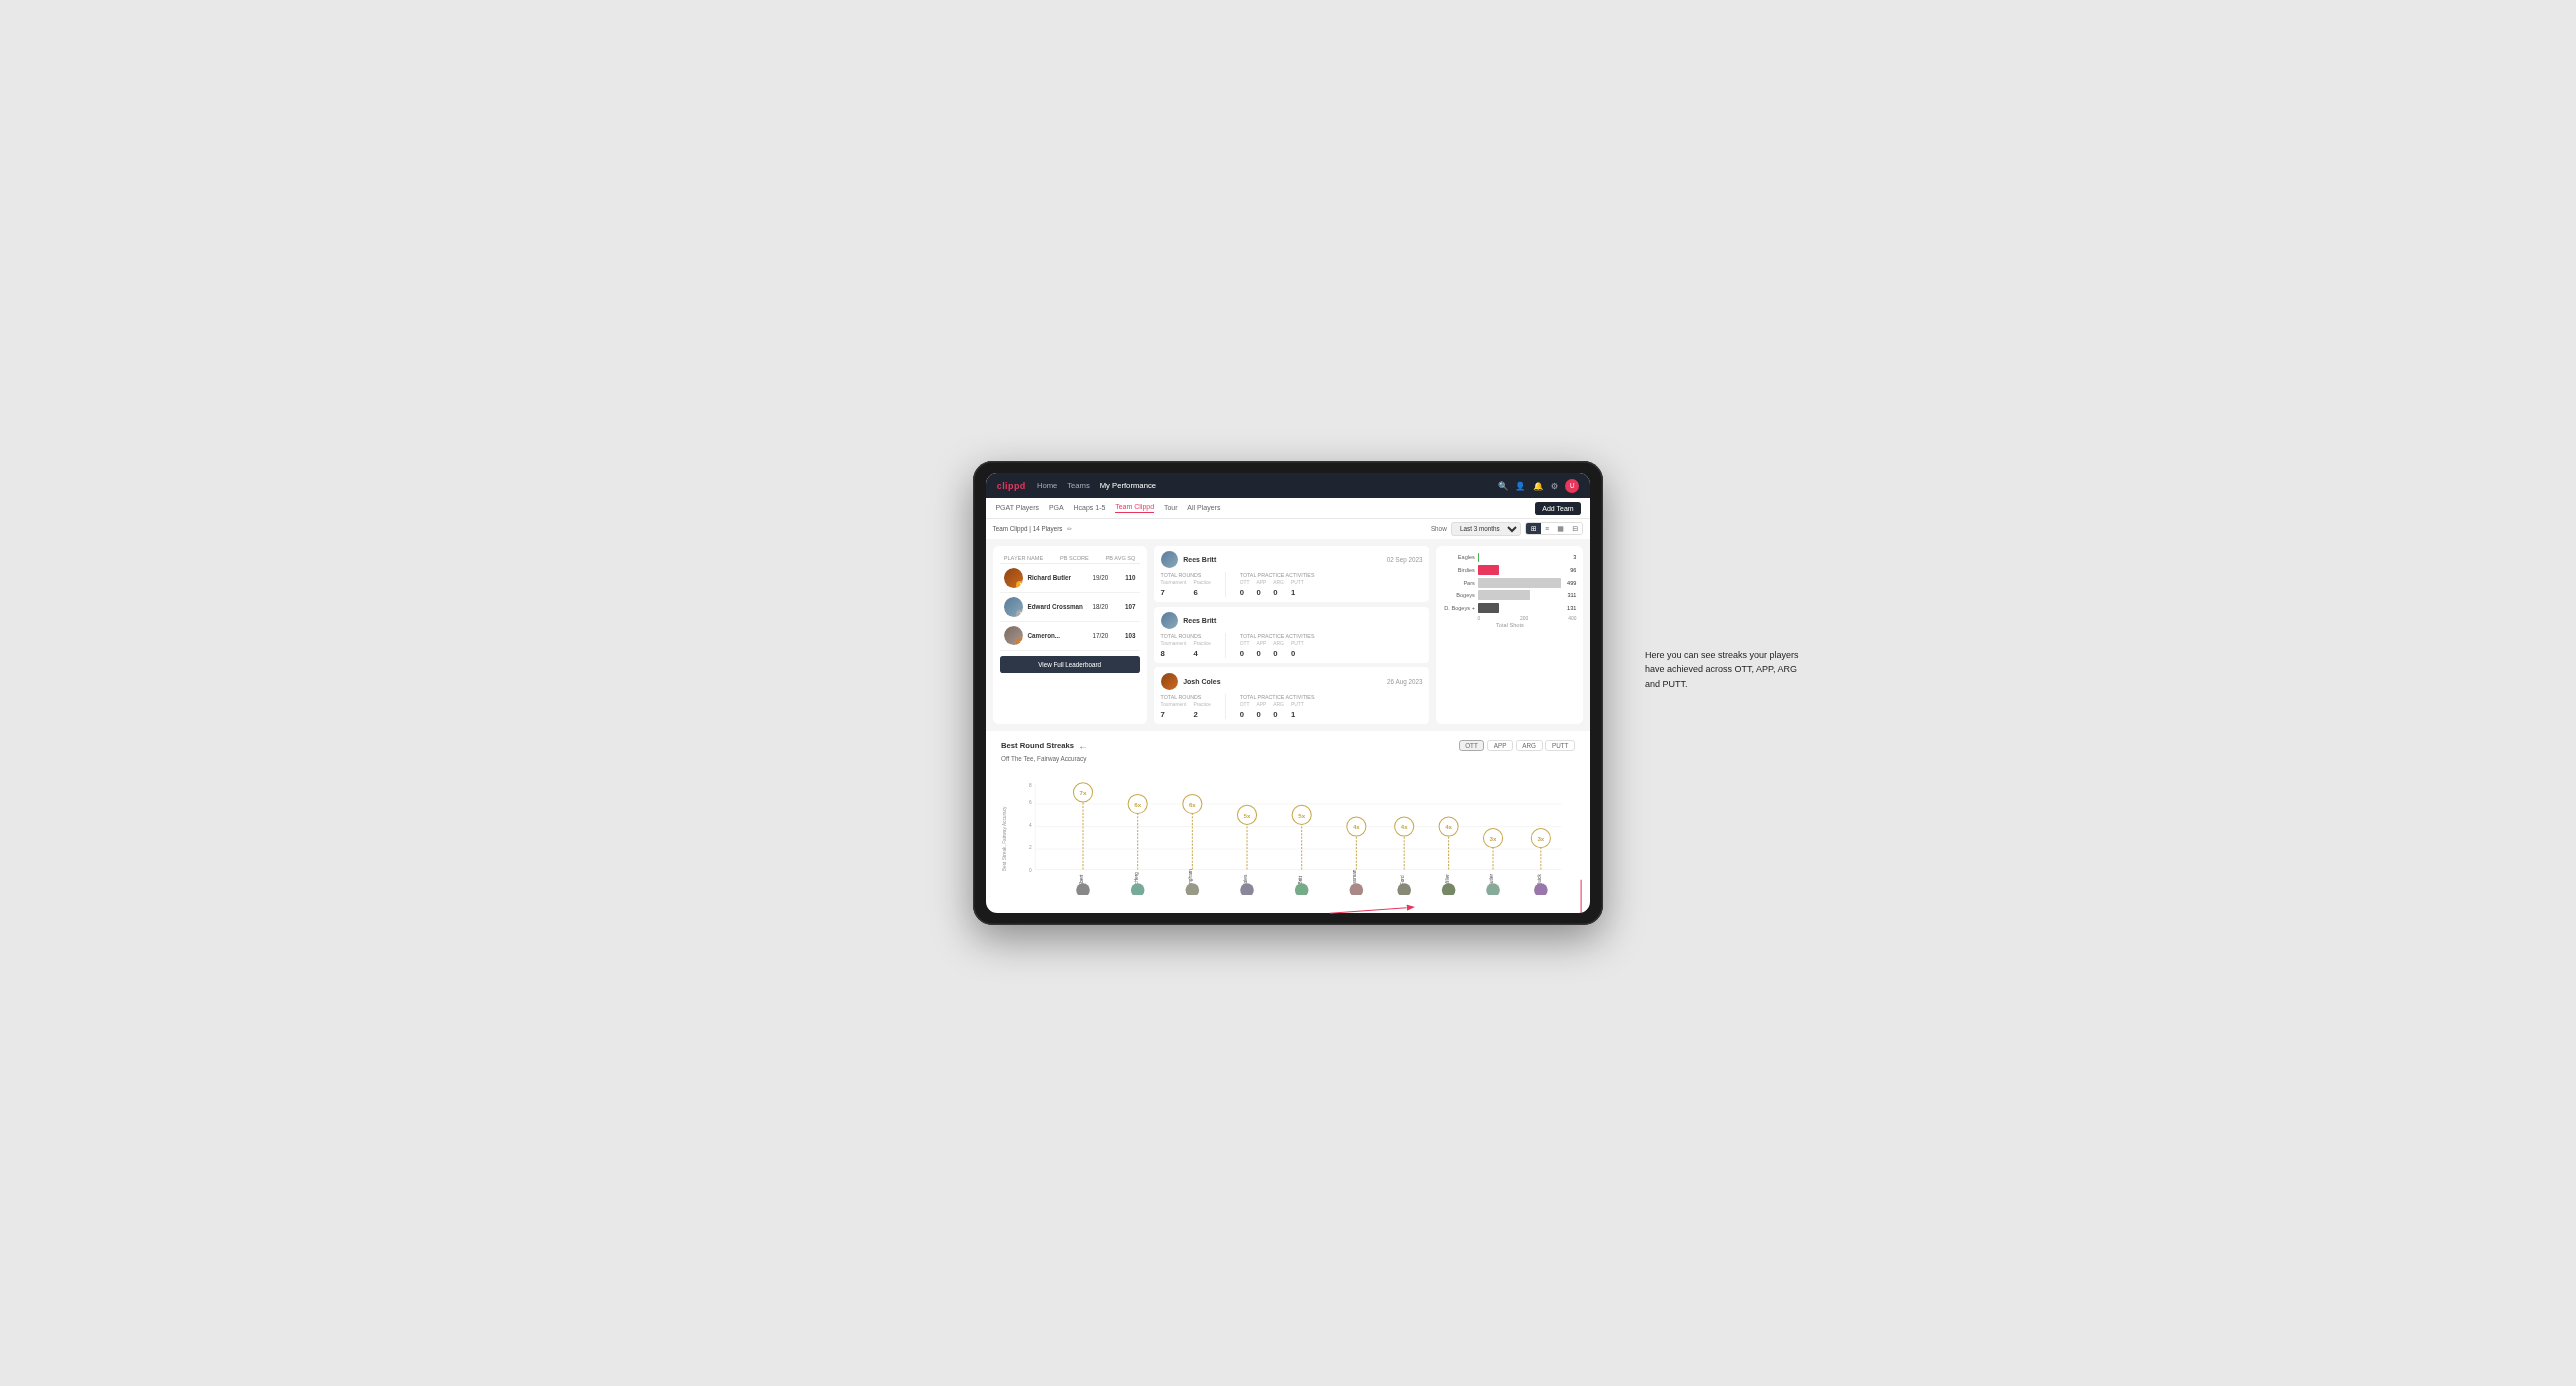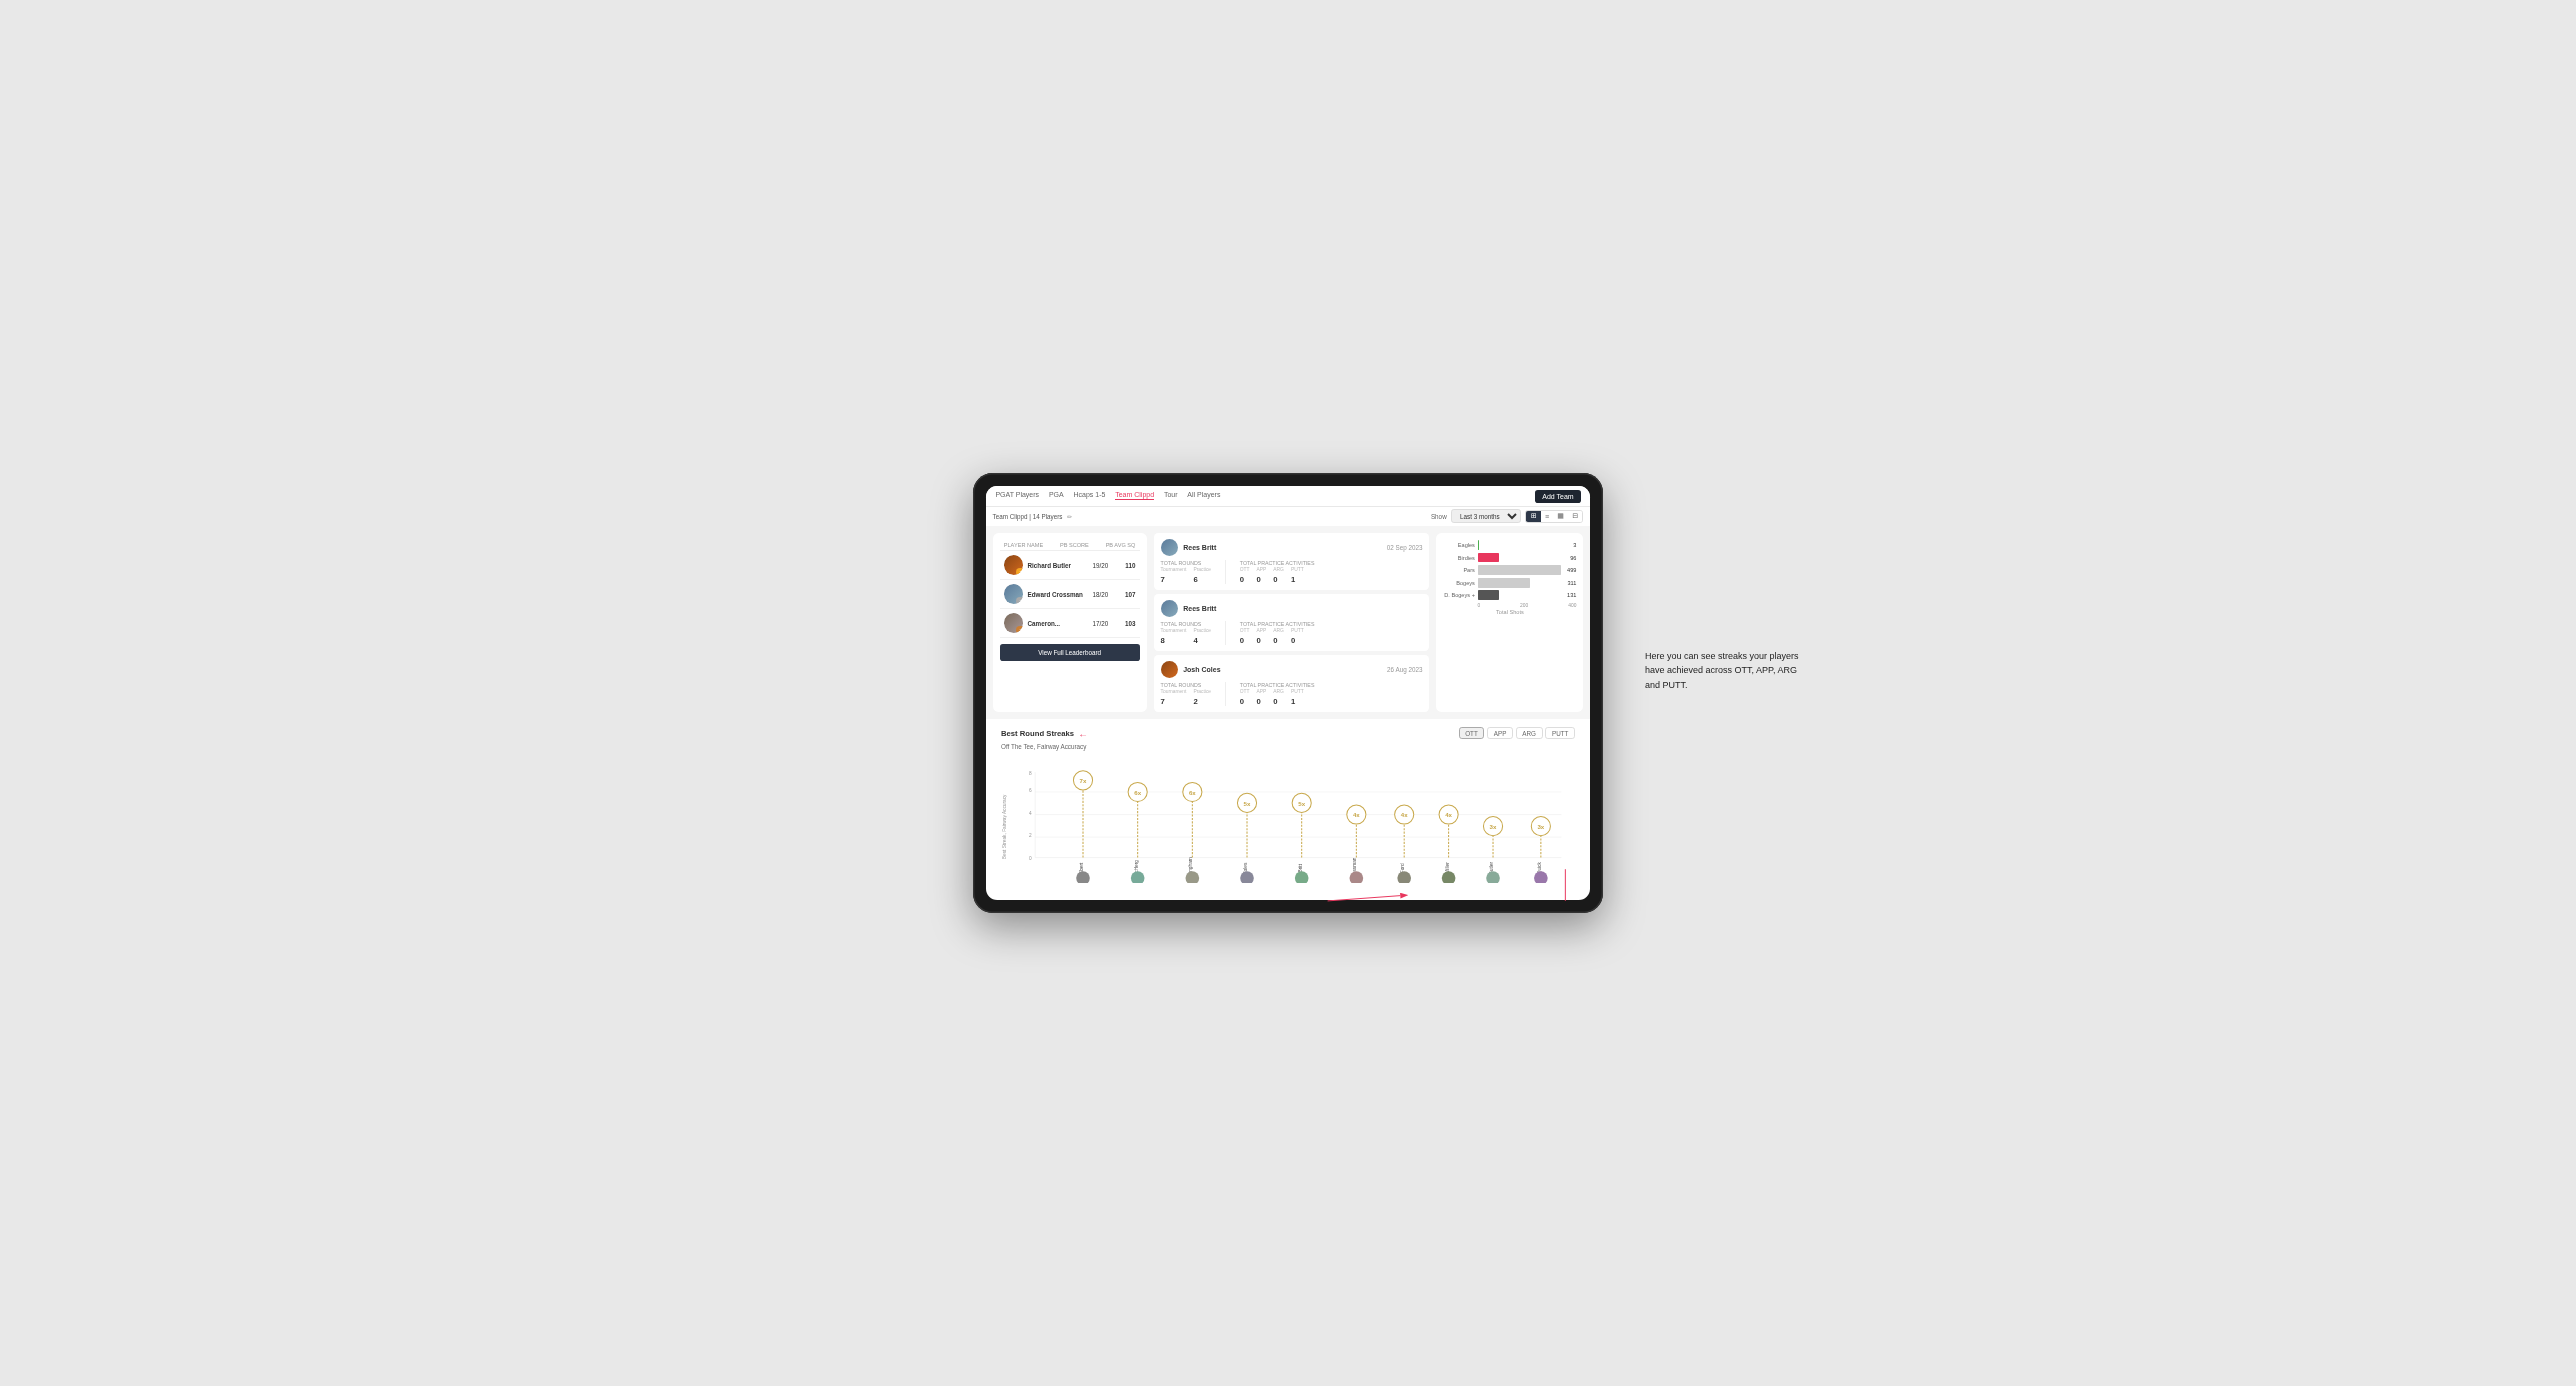--- a/index.html
+++ b/index.html
@@ -468,20 +468,35 @@
       padding: 2.8px 7px;
     }
   </style>
 </head>
 <body>
 
 <div style="position:relative; display:inline-block;">
   <div class="tablet-frame">
     <div class="tablet-screen">
 
+      <div class="nav-bar">
+        <span class="nav-logo">clippd</span>
+        <div class="nav-links">
+          <span class="nav-link">Home</span>
+          <span class="nav-link">Teams</span>
+          <span class="nav-link active">My Performance</span>
+        </div>
+        <div class="nav-right">
+          <span class="nav-icon">🔍</span>
+          <span class="nav-icon">👤</span>
+          <span class="nav-icon">🔔</span>
+          <span class="nav-icon">⚙</span>
+          <div class="nav-avatar">U</div>
+        </div>
+      </div>
 
       <div class="sub-nav">
         <span class="sub-nav-link">PGAT Players</span>
         <span class="sub-nav-link">PGA</span>
         <span class="sub-nav-link">Hcaps 1-5</span>
         <span class="sub-nav-link active">Team Clippd</span>
         <span class="sub-nav-link">Tour</span>
         <span class="sub-nav-link">All Players</span>
         <div class="sub-nav-right">
           <button class="add-team-btn">Add Team</button>

